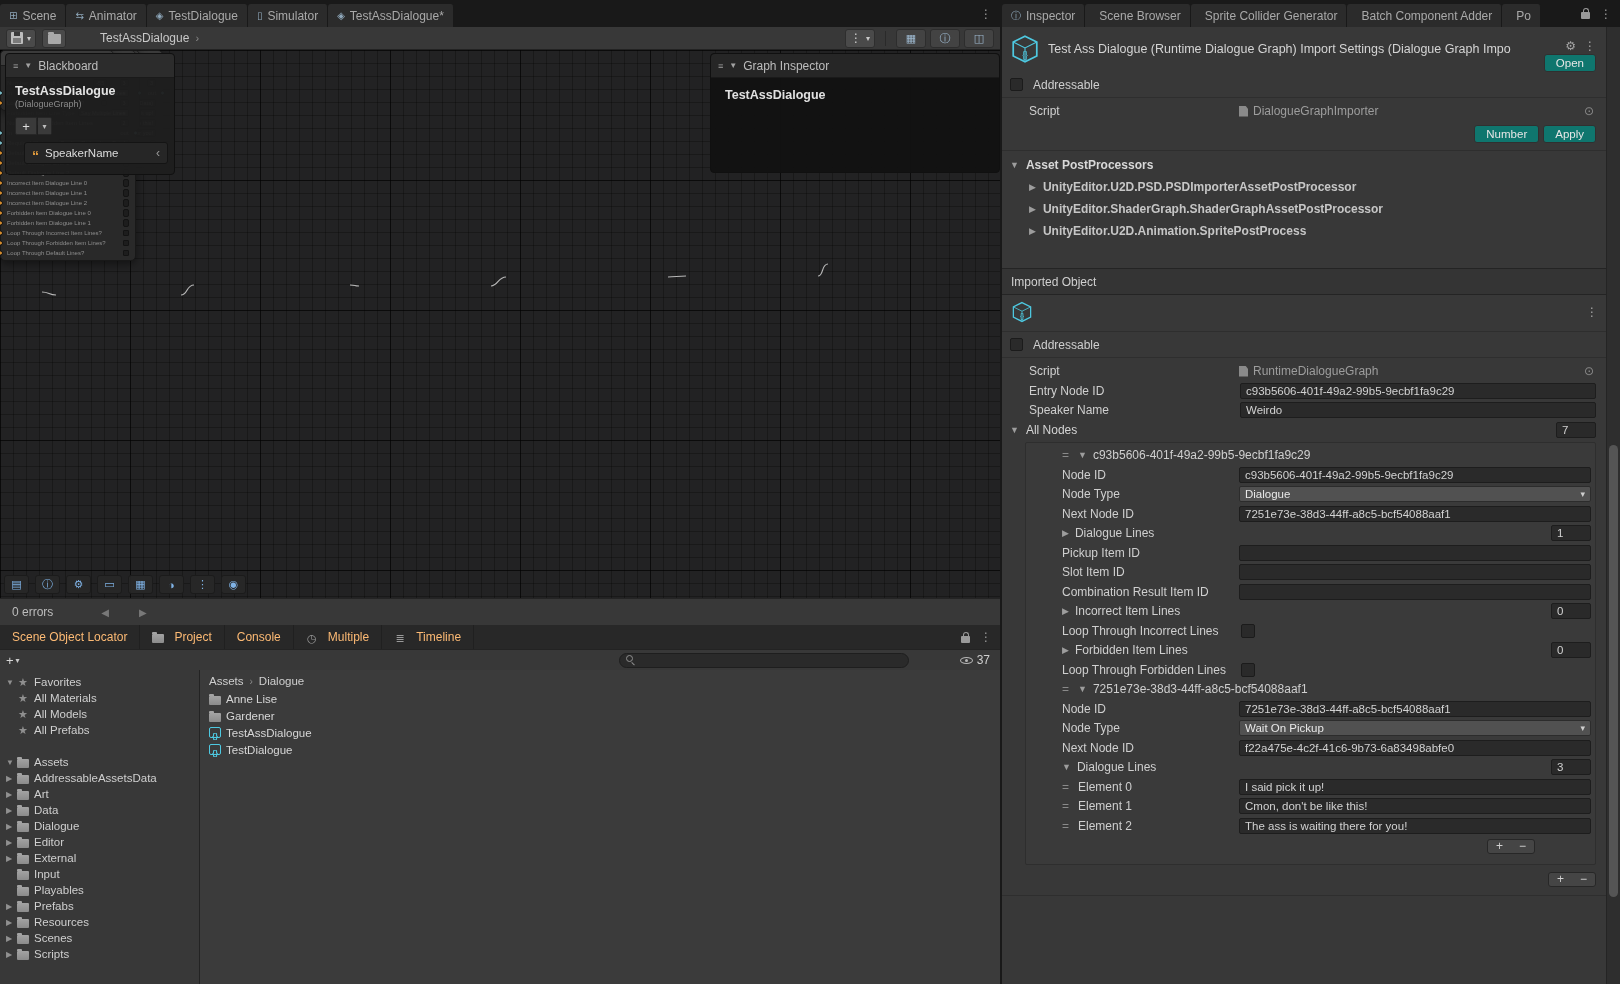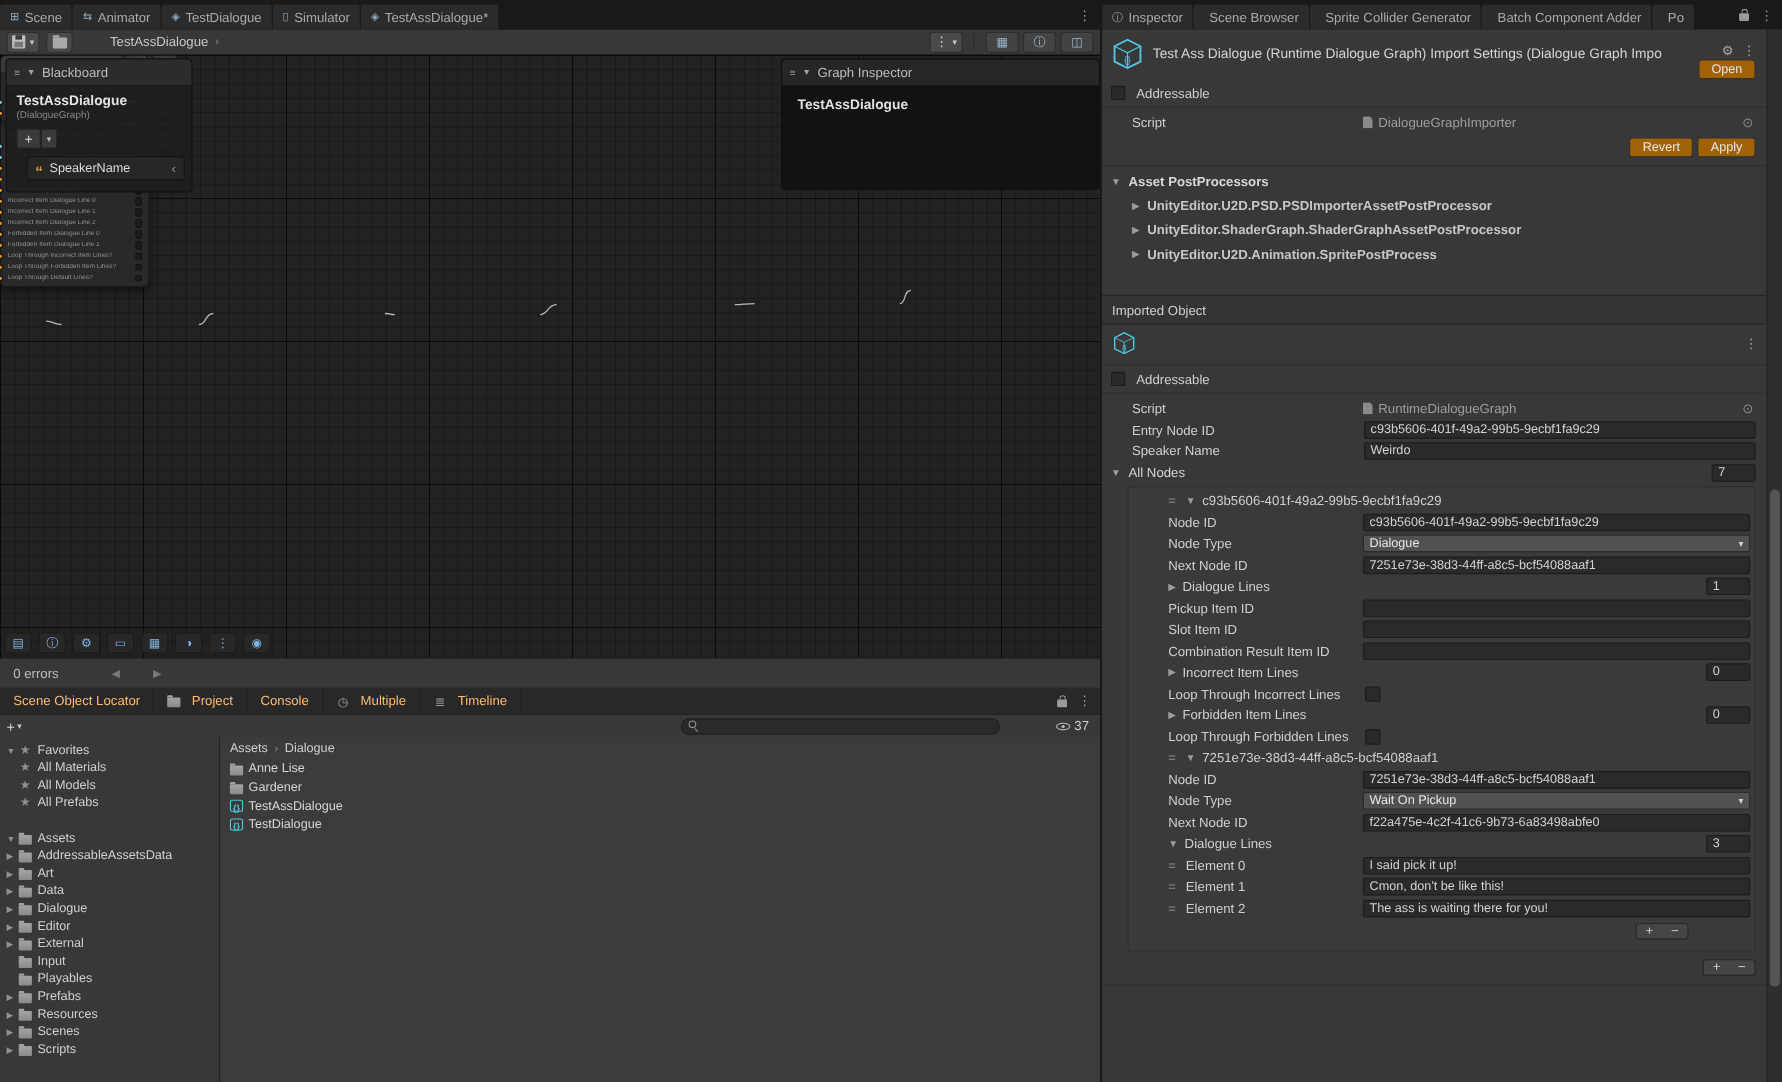--- a/index.html
+++ b/index.html
@@ -135,21 +135,21 @@
   .iscroll{position:absolute;top:27px;right:0;bottom:0;width:14px;background:#2e2e2e;border-left:1px solid #242424}
   .ithumb{position:absolute;left:2px;right:2px;top:418px;height:452px;background:#555;border-radius:6px}
   .lock{width:9px;height:7px;background:#9a9a9a;border-radius:1px;position:relative;margin-top:4px;flex:none}
   .lock::before{content:"";position:absolute;top:-4px;left:1.5px;width:4px;height:4px;border:1.4px solid #9a9a9a;border-bottom:none;border-radius:3px 3px 0 0}
 
   .iheader{position:relative;height:48px;padding:7px 8px 0}
   .ihrow{display:flex;align-items:flex-start;gap:8px}
   .ititle{font-size:12.5px;color:#d4d4d4;white-space:nowrap;overflow:hidden;margin-top:8px;flex:1;min-width:0;padding-right:36px}
   .ihicons{position:absolute;right:10px;top:12px;display:flex;gap:8px;color:#a5a5a5}
   .openbtn{position:absolute;right:10px;top:27px}
-  .ubtn{height:18px;padding:0 11px;background:#a16207;border:1px solid #303030;border-radius:3px;font-size:11.5px;
+  .ubtn{height:18px;padding:0 11px;background:#0f766e;border:1px solid #303030;border-radius:3px;font-size:11.5px;
     color:#e6e6e6;display:inline-flex;align-items:center}
   .addr{height:19px;display:flex;align-items:center;gap:10px;padding-left:8px}
   .cb{width:13px;height:13px;background:#2a2a2a;border:1px solid #1b1b1b;border-radius:2px;flex:none}
   .isep{height:1px;background:#2e2e2e;margin:3px 0}
   .ilabel{width:210px;flex:none;font-size:12px;color:#cfcfcf;white-space:nowrap;overflow:hidden}
   .srow{height:20px;display:flex;align-items:center;padding-left:27px;position:relative}
   .sval{display:flex;align-items:center;gap:5px;color:#9d9d9d;flex:1;min-width:0;white-space:nowrap;overflow:hidden}
   .doc{width:9px;height:11px;background:#8a8a8a;clip-path:polygon(0 0,70% 0,100% 30%,100% 100%,0 100%);flex:none}
   .target{position:absolute;right:12px;color:#8a8a8a}
   .btnrow{height:26px;display:flex;justify-content:flex-end;align-items:center;gap:4px;padding-right:10px}
@@ -1021,21 +1021,21 @@
       <div class="srow">
         <span class="ilabel">Script</span>
         <span class="sval">
           <span class="doc"></span>
           <span>DialogueGraphImporter</span>
         </span>
         <span class="target">⊙</span>
       </div>
 
       <div class="btnrow">
-        <span class="ubtn">Revert</span>
+        <span class="ubtn">Number</span>
         <span class="ubtn">Apply</span>
       </div>
       <div class="isep"></div>
 
       <div class="sect">
         <span class="sarrow">▼</span>
         <span>Asset PostProcessors</span>
       </div>
       <div>
 

